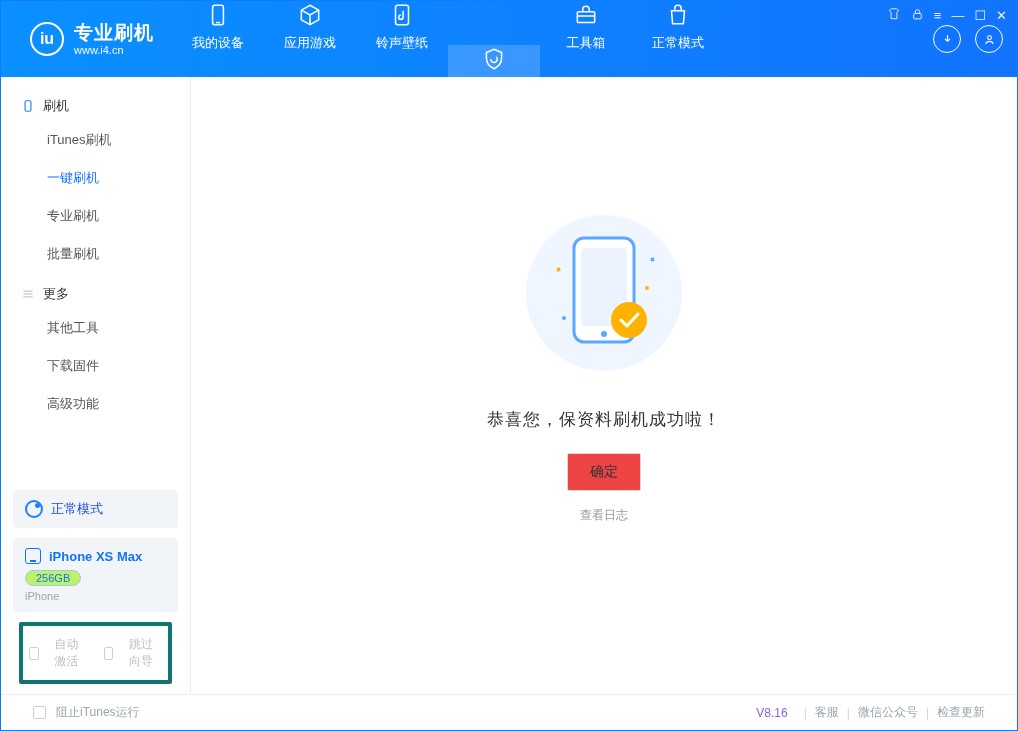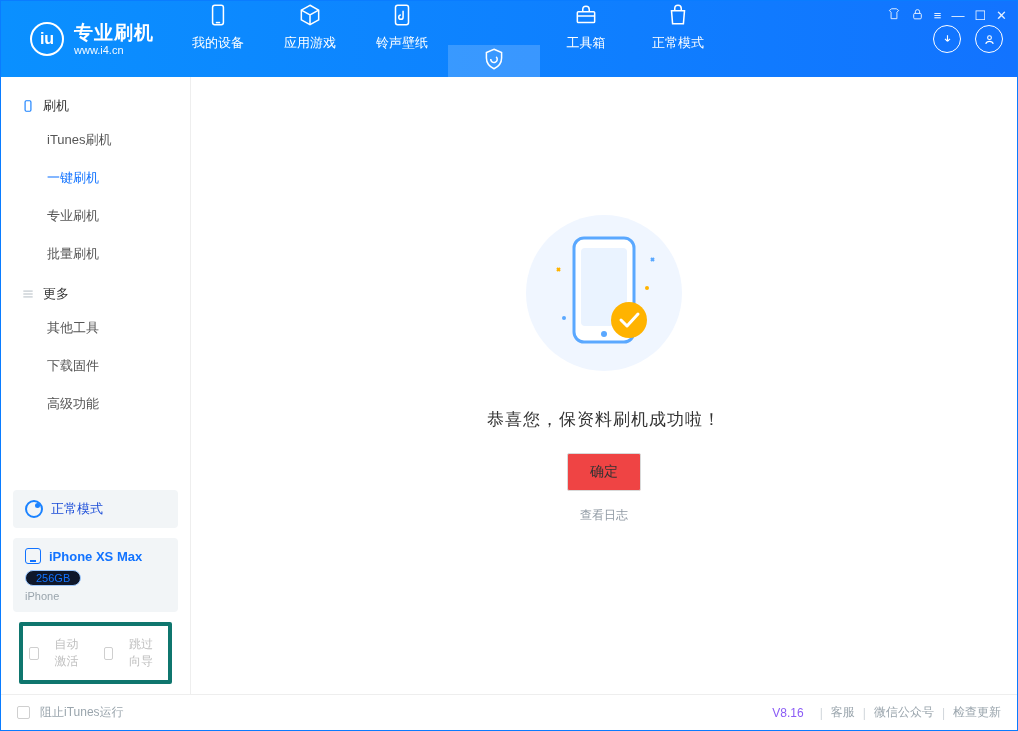--- a/index.html
+++ b/index.html
@@ -77,21 +77,21 @@
 .device-box {
   background: #f2f5f7; border-radius: 4px; padding: 10px 12px;
 }
 .device-line1 { display:flex; align-items:center; gap:8px; color:#1273ff; font-weight:bold; font-size:13px;}
 .device-phone-ic{
   width:16px; height:16px; border:1.5px solid #1273ff; border-radius:3px; position:relative;
 }
 .device-phone-ic::after{content:""; position:absolute; left:4px; right:4px; bottom:1.5px; height:1.5px; background:#1273ff;}
 .device-cap {
   display:inline-block; margin-top:6px; font-size:11px; color:#1273ff;
-  border:1px solid #9ec9ff; border-radius:10px; padding:1px 10px; background:#0f172a;
+  border:1px solid #9ec9ff; border-radius:10px; padding:1px 10px; background:#bef264;
 }
 .device-type { margin-top:4px; font-size:11px; color:#9aa5ad; }
 .opt-row {
   border:4px solid #0f766e; border-radius:2px; margin: 10px 6px 0 6px;
   padding: 10px 6px; display:flex; gap:16px; align-items:center; color:#bfbfbf;
   font-size:12px;
 }
 .chk {
   width:13px; height:13px; border:1px solid #cfcfcf; display:inline-block;
   border-radius:2px; background:#fff;
@@ -102,21 +102,21 @@
 .msg { margin-top:26px; font-size:17px; color:#333; letter-spacing:1px; }
 .ok-btn {
   margin-top:22px; border:1px solid #d9d9d9; background:#ef4444; padding:9px 22px;
   font-size:14px; color:#333; cursor:pointer; border-radius:2px;
 }
 .log-link { margin-top:16px; font-size:12px; color:#8f99a3; cursor:pointer; }
 
 
 .footer {
   height:36px; border-top:1px solid #eee; display:flex; align-items:center;
-  padding:0 16px; font-size:12px; color:#9aa5ad; gap:10px;
+  padding:0 32px; font-size:12px; color:#9aa5ad; gap:10px;
 }
 .footer .sep { color:#d0d6db; padding:0 8px;}
 .footer .right { margin-left:auto; display:flex; align-items:center;}
 .footer .lnk { color:#9aa5ad; cursor:pointer;}
 .footer .ver { color:#8b5cf6; margin-right:8px;}
 </style>
 </head>
 <body>
 
 <div class="app">

